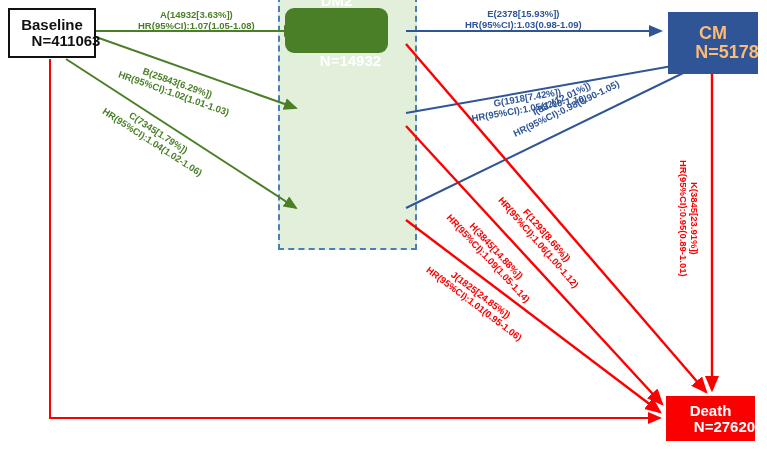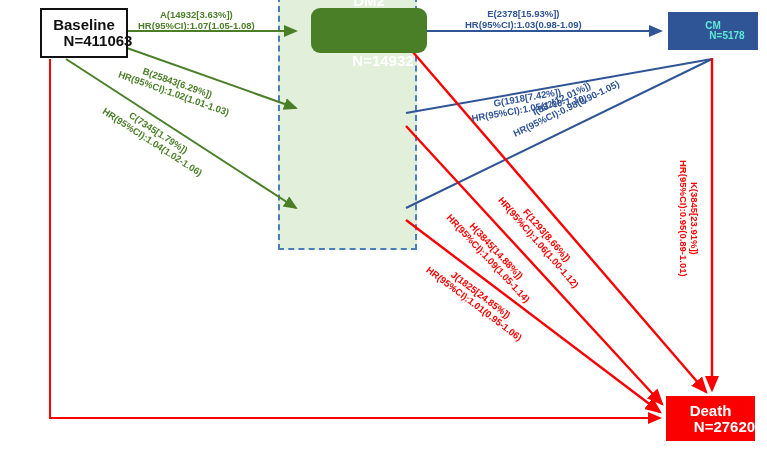--- a/index.html
+++ b/index.html
@@ -4,28 +4,28 @@
 <style>
   html,body{margin:0;padding:0;background:#ffffff;}
   body{font-family:"Liberation Sans",sans-serif;}
   #stage{position:relative;width:767px;height:450px;overflow:hidden;background:#fff;}
   svg#wires{position:absolute;left:0;top:0;width:767px;height:450px;}
   .node{position:absolute;box-sizing:border-box;display:flex;flex-direction:column;
         align-items:center;justify-content:center;text-align:center;font-weight:bold;}
   .node .l1{line-height:1.05;}
   .node .l2{line-height:1.05;padding-left:28px;}
   #n-baseline{left:8px;top:8px;width:88px;height:50px;background:#ffffff;
-     border:2.5px solid #111;color:#111;font-size:15px;margin-left:32px;}
+     border:2.5px solid #111;color:#111;font-size:15px;}
   #n-baseline .l1{font-size:15px;}
   #n-baseline .l2{font-size:15px;}
   .green-node{background:#4a7f28;color:#fff;border-radius:9px;font-size:15px;}
-  #n-dm2{left:311px;top:8px;width:116px;height:45px;gap:44px;}
+  #n-dm2{left:285px;top:8px;width:103px;height:45px;gap:44px;}
   #n-chd{left:303px;top:89px;width:103px;height:45px;}
   #n-stroke{left:303px;top:189px;width:103px;height:45px;}
-  #n-cm{left:668px;top:12px;width:90px;height:38px;background:#2f5596;color:#5eead4;font-size:10px;}
+  #n-cm{left:668px;top:12px;width:90px;height:62px;background:#2f5596;color:#fdba74;font-size:18px;}
   #n-death{left:666px;top:396px;width:89px;height:45px;background:#fb0000;color:#fff;font-size:15px;}
   #dashed-region{position:absolute;left:278px;top:-4px;width:139px;height:254px;
      background:#e2efda;border:2px dashed #4a7ebb;box-sizing:border-box;}
   .lab{position:absolute;white-space:nowrap;font-weight:bold;font-size:9.5px;
        line-height:1.12;text-align:center;}
   .lab .r1,.lab .r2{display:block;}
   .g{color:#4a7f28;}
   .b{color:#2f5596;}
   .r{color:#fb0000;}
 </style>

